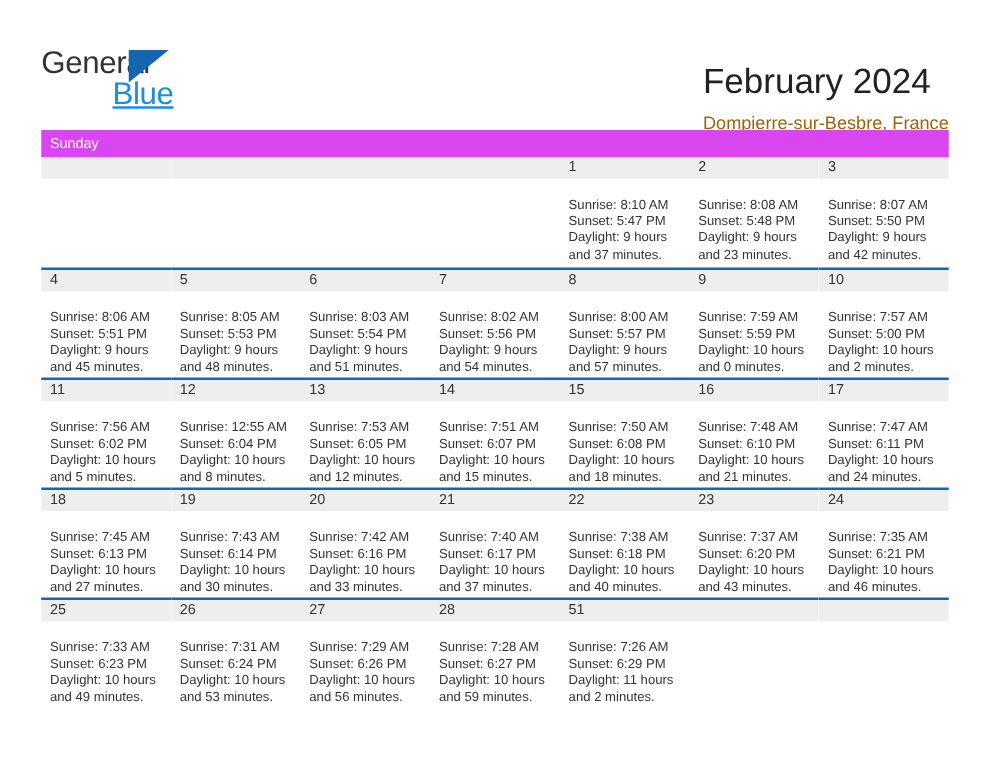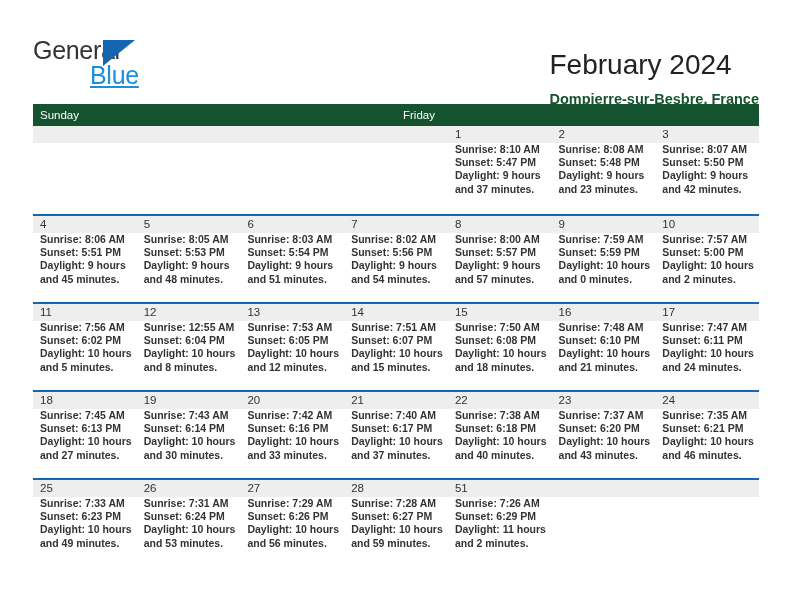--- a/index.html
+++ b/index.html
@@ -75,39 +75,38 @@
     margin-top: 16px;
   }
   .cal-title {
     font-size: 28px;
     color: #222222;
     line-height: 34px;
     white-space: nowrap;
   }
   .cal-sub {
     font-size: 14.5px;
-    color: #14532d;
+    color: #a16207;
     line-height: 22px;
     margin-top: 6px;
     white-space: nowrap;
-    font-weight: bold;
   }
 
   
   .grid {
     position: absolute;
     left: 33px;
     top: 104px;
     width: 726px;
   }
 
   .dow-row {
     display: flex;
     width: 100%;
-    background: #14532d;
+    background: #d946ef;
   }
   .dow {
     flex: 1 1 0;
     box-sizing: border-box;
     height: 22px;
     line-height: 22px;
     padding-left: 7px;
     font-size: 11.5px;
     color: #ffffff;
     overflow: hidden;
@@ -136,25 +135,24 @@
     background: #eeeeee;
     padding-left: 7px;
     font-size: 11.5px;
     line-height: 17px;
     color: #333333;
   }
   .daynum.empty {
     color: transparent;
   }
   .info {
-    padding: 0 6px 0 7px;
+    padding: 15px 6px 0 7px;
     font-size: 10.5px;
     line-height: 13.2px;
     color: #333333;
-    font-weight: bold;
   }
   .info div {
     white-space: nowrap;
   }
 </style>
 </head>
 <body>
 
 <div class="page">
 
@@ -169,21 +167,20 @@
     <div class="title-block">
       <div class="cal-title">February 2024</div>
       <div class="cal-sub">Dompierre-sur-Besbre, France</div>
     </div>
 
   </div>
 
   <div class="grid">
     <div class="dow-row" id="dow-row">
         <div class="dow">Sunday</div>
-        <div class="dow">Friday</div>
       </div>
     <div id="weeks-container">
         <div class="week first">
           <div class="cell">
             <div class="daynum empty"></div>
           </div>
           <div class="cell">
             <div class="daynum empty"></div>
           </div>
           <div class="cell">

